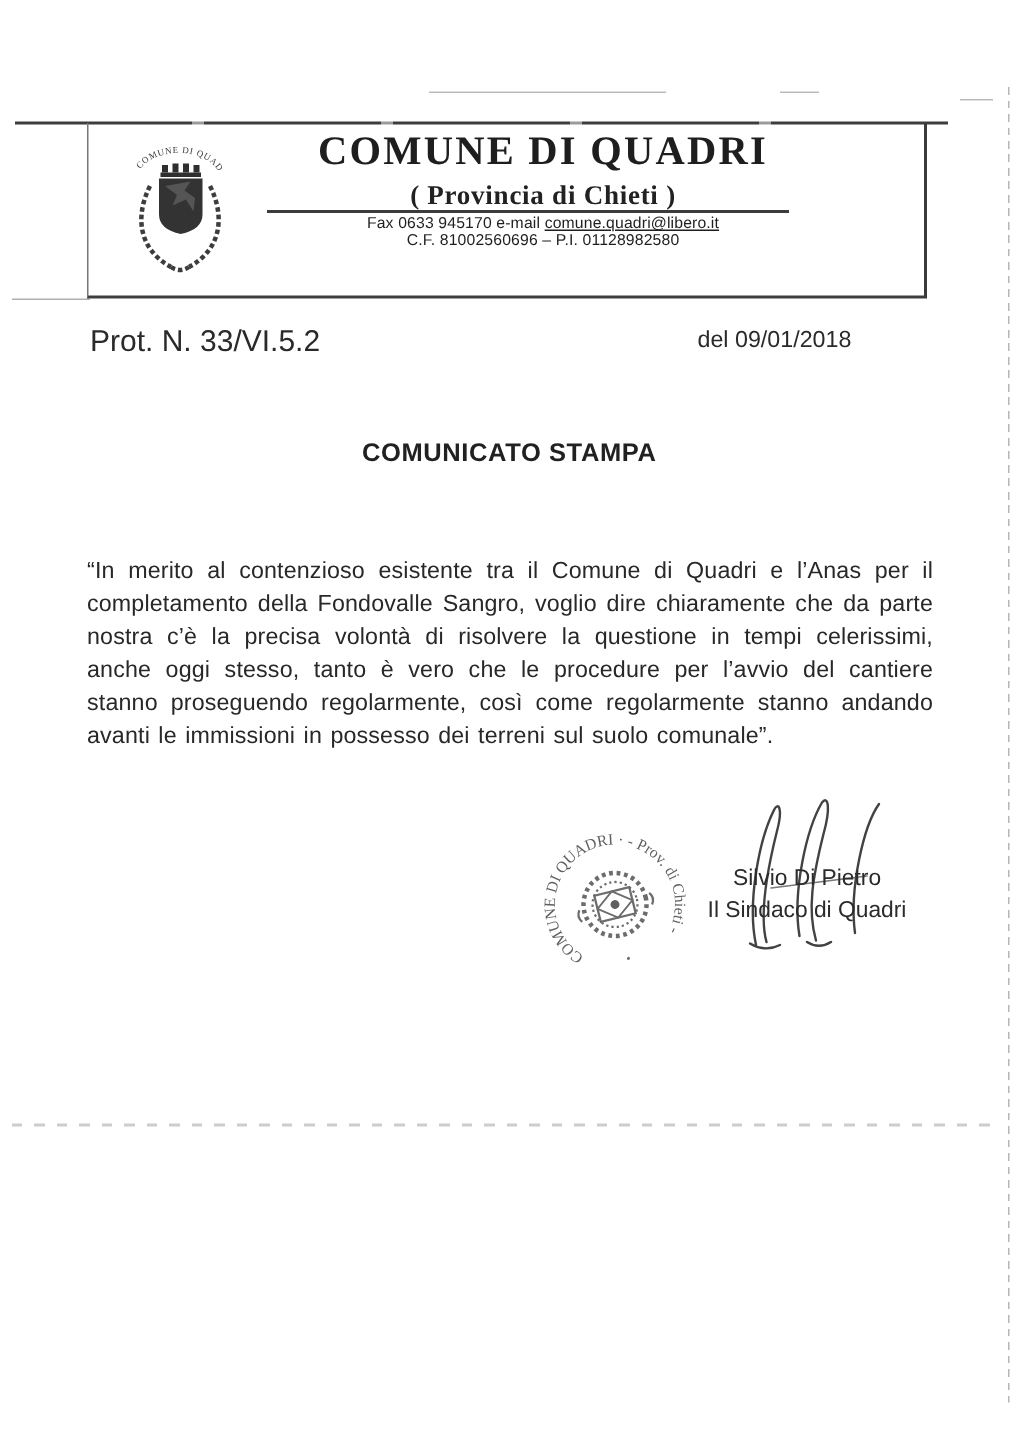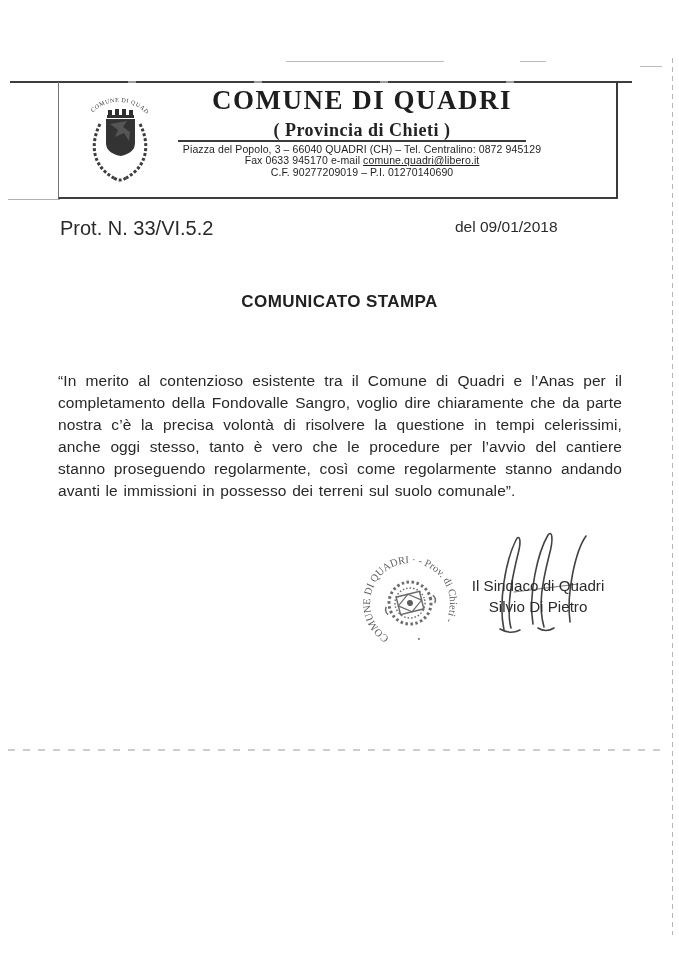--- a/index.html
+++ b/index.html
@@ -41,21 +41,21 @@
   .muni-prov {
     font-family:"Liberation Serif", serif; font-weight:bold; font-size:18px;
     letter-spacing:.5px; color:#222; line-height:22px; margin-top:4px;text-align:center;
   }
   .addr-rule { position:absolute; left:178px; top:140px; width:348px; height:2px; background:#3c3c3c; }
   .addr-block { position:absolute; left:140px; top:144px; width:444px; text-align:center;
     font-size:10.5px; line-height:11.4px; color:#1f1f1f; letter-spacing:.1px; }
   .addr-email { text-decoration:underline;text-align:center; }
   
   .prot-number { position:absolute; left:60px; top:217px; font-size:20px; color:#2a2a2a; }
-  .prot-date   { position:absolute; left:455px; top:218px; font-size:15.5px; color:#2a2a2a; }
+  .prot-date   { position:absolute; left:465px; top:218px; font-size:15.5px; color:#2a2a2a; }
   
   .doc-title {
     position:absolute; left:0; top:292px; width:679px; text-align:center;
     font-size:17px; font-weight:bold; letter-spacing:.4px; color:#212121;
   }
   
   .doc-body {
     position:absolute; left:58px; top:370px; width:564px;
     font-size:15.5px; line-height:22px; text-align:justify;
     color:#282828; word-spacing:1.2px; letter-spacing:.1px;
@@ -107,23 +107,22 @@
     </g>
   </svg>
 
   <div class="header-text">
     <div class="muni-name">COMUNE DI QUADRI</div>
     <div class="muni-prov">( Provincia di Chieti )</div>
   </div>
 
   <div class="addr-rule"></div>
   <div class="addr-block">
-    <div>Piazza del Popolo, 3 – 66040    QUADRI (CH) – Tel. Centralino: 0872 945129</div>
     <div><span>Fax 0633 945170     e-mail </span><span class="addr-email">comune.quadri@libero.it</span></div>
-    <div>C.F. 90277209019 – P.I. 01270140690</div>
+    <div>C.F. 81002560696 – P.I. 01128982580</div>
   </div>
 
   <div class="prot-number">Prot. N. 33/VI.5.2</div>
   <div class="prot-date">del  09/01/2018</div>
 
   <div class="doc-title">COMUNICATO STAMPA</div>
 
   <div class="doc-body">“In merito al contenzioso esistente tra il Comune di Quadri e l’Anas per il completamento della Fondovalle Sangro, voglio dire chiaramente che da parte nostra c’è la precisa volontà di risolvere la questione in tempi celerissimi, anche oggi stesso, tanto è vero che le procedure per l’avvio del cantiere stanno proseguendo regolarmente, così come regolarmente stanno andando avanti le immissioni in possesso dei terreni sul suolo comunale”.</div>
 
   <svg class="stamp" viewBox="0 0 120 120">
@@ -150,17 +149,17 @@
     <g stroke="#2e2e2e" stroke-width="1.6" fill="none" opacity=".9" stroke-linecap="round">
       <path d="M26,98 C20,70 28,28 38,8 C41,2 44,7 40,22 C33,50 28,78 33,96"></path>
       <path d="M55,92 C50,62 60,20 70,3 C74,-2 76,6 71,24 C64,52 60,74 66,95"></path>
       <path d="M92,90 C88,60 98,18 108,4"></path>
       <path d="M22,97 q10,6 20,1 M60,96 q8,5 16,0"></path>
       <path d="M36,60 L100,52" stroke-width="1.1" opacity=".7"></path>
     </g>
   </svg>
 
   <div class="sig-block">
+    <div>Silvio Di Pietro</div>
     <div>Il Sindaco di Quadri</div>
-    <div>Silvio Di Pietro</div>
   </div>
 
 </div>
 
 </body></html>

